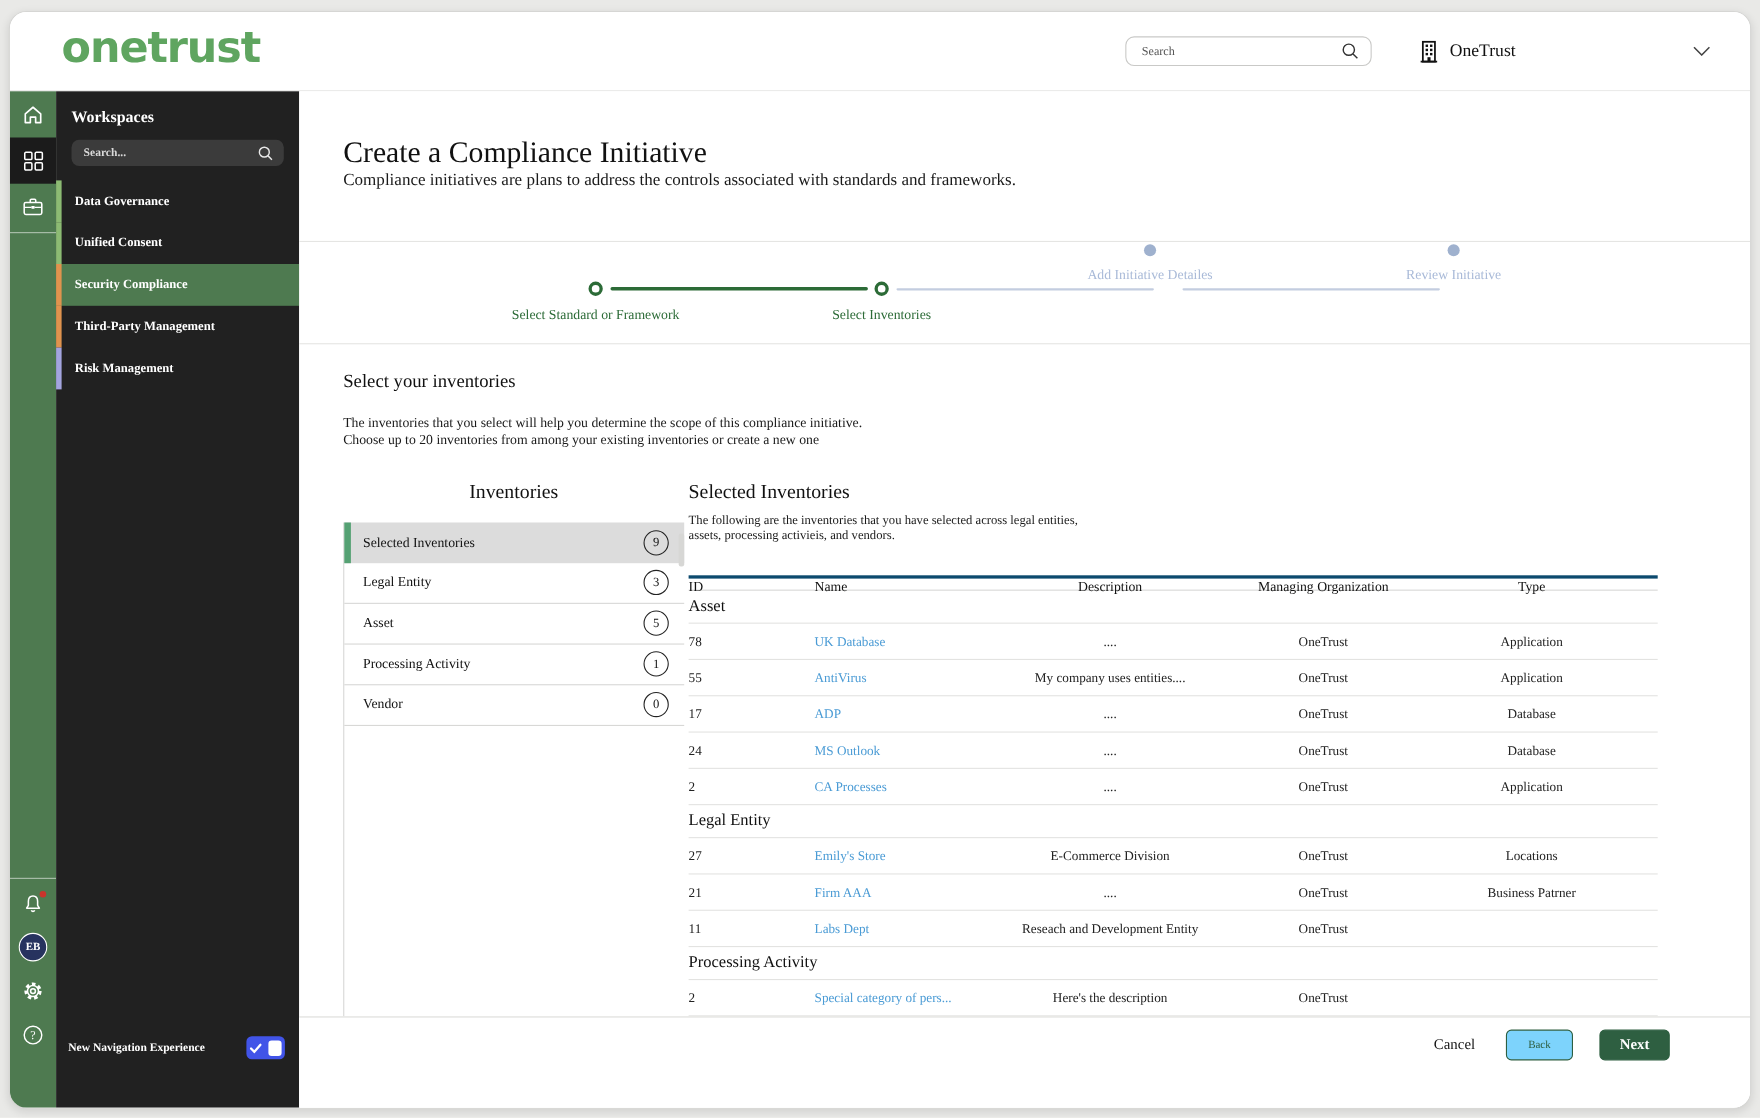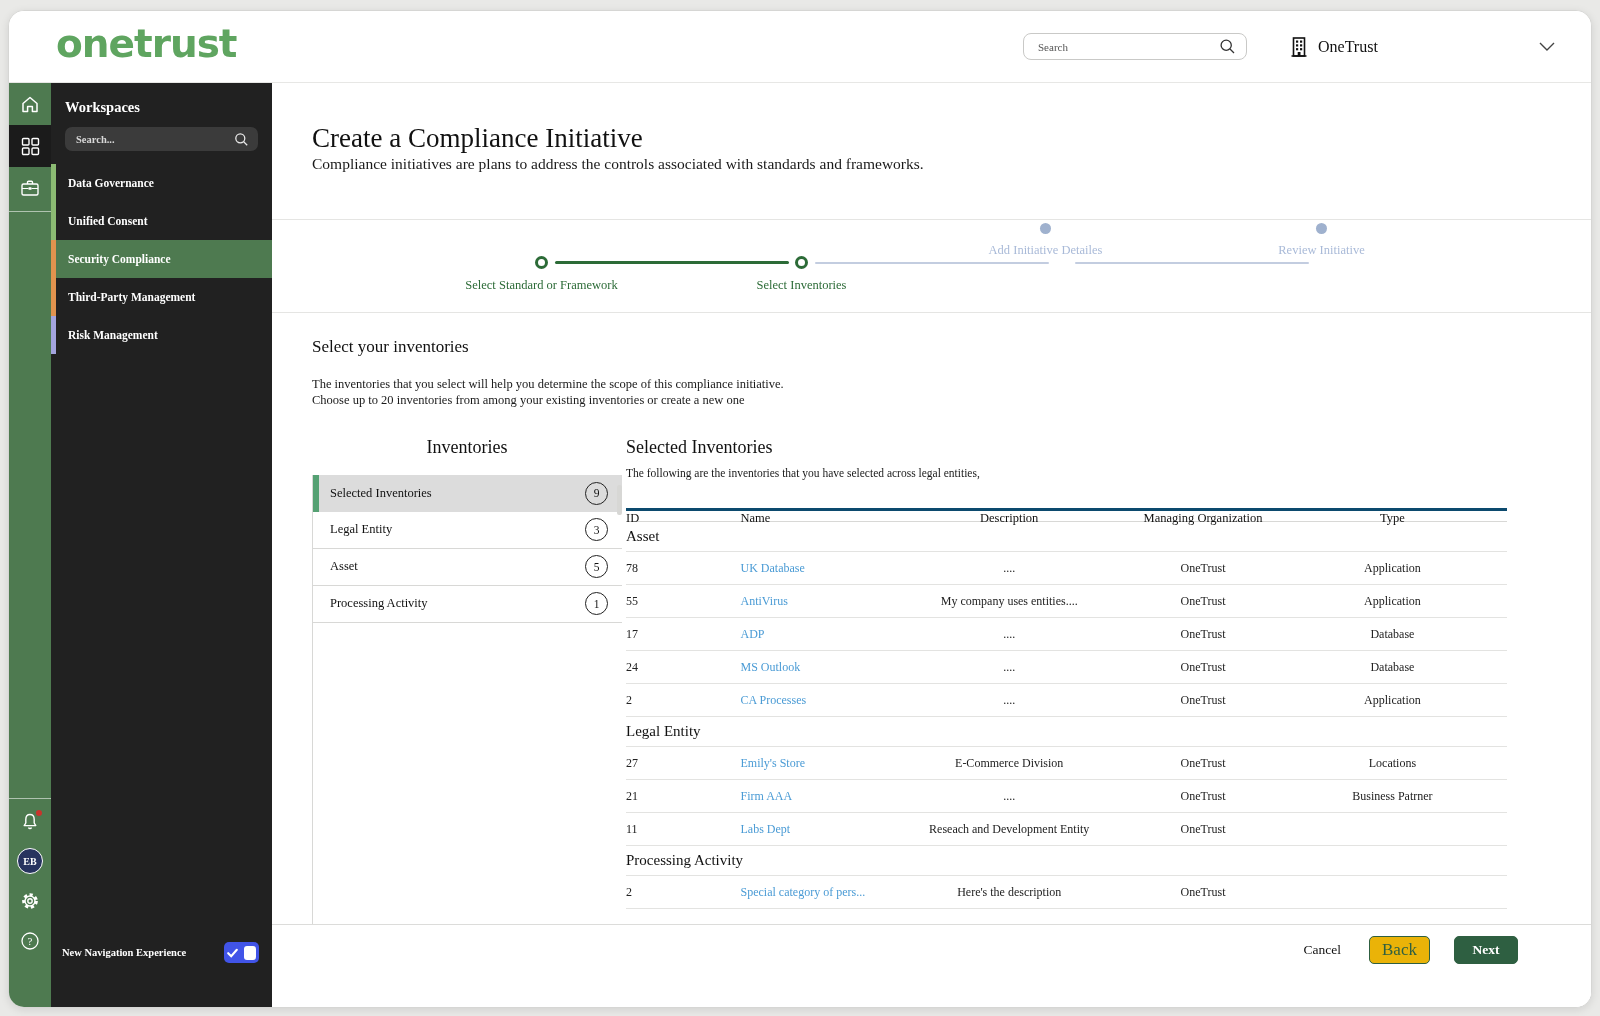--- a/index.html
+++ b/index.html
@@ -88,21 +88,21 @@
   .table{ margin-top:28px; font-size:12px; color:#222; }
   .t-row{ display:grid; grid-template-columns:13% 17% 27% 17% 26%; align-items:center; }
   .t-head{ height:14px; border-top:3px solid #0c4a6e; border-bottom:1px solid #d8d8d6; font-size:12.5px; color:#111; }
   .t-group{ height:30px; border-bottom:1px solid #e3e3e1; font-size:15px; color:#111; display:flex; align-items:center; }
   .t-data{ height:33px; border-bottom:1px solid #e3e3e1; }
   .c2,.c3,.c4{ text-align:center; }
   .t-link{ color:#4a9bd5; cursor:pointer; text-decoration:none; }
   
   .footer-bar{ height:83px; flex:0 0 83px; border-top:1px solid #dcdcda; display:flex; align-items:flex-start; justify-content:flex-end; padding:11px 73px 0 0; gap:24px; background:#fff; }
   .btn-cancel{ background:none; border:none; font-family:"Liberation Serif",serif; font-size:13.5px; color:#111; cursor:pointer; padding:6px 4px; }
-  .btn-back{ background:#eab308; border:1.4px solid #2e5f41; border-radius:5px; color:#2e5f41; font-family:"Liberation Serif",serif; font-size:17px; width:61px; height:28px; cursor:pointer; }
+  .btn-back{ background:#7dd3fc; border:1.4px solid #2e5f41; border-radius:5px; color:#2e5f41; font-family:"Liberation Serif",serif; font-size:10px; width:61px; height:28px; cursor:pointer; }
   .btn-next{ background:#2e5f41; border:1.4px solid #2e5f41; border-radius:5px; color:#fff; font-family:"Liberation Serif",serif; font-size:13.5px; font-weight:bold; width:64px; height:28px; cursor:pointer; }
   svg{ display:block; }
 </style>
 </head>
 <body>
 
 <div class="card">
 
   <header class="topbar">
     <div class="logo">onetrust</div>
@@ -293,28 +293,33 @@
                   <span class="count-badge">3</span>
                 </div>
                 <div class="inv-item">
                   <span class="inv-label">Asset</span>
                   <span class="count-badge">5</span>
                 </div>
                 <div class="inv-item">
                   <span class="inv-label">Processing Activity</span>
                   <span class="count-badge">1</span>
                 </div>
+                <div class="inv-item">
+                  <span class="inv-label">Vendor</span>
+                  <span class="count-badge">0</span>
+                </div>
               </div>
           </div>
 
           <div class="sel-col">
             <span class="scroll-thumb"></span>
             <h3 class="sel-title">Selected Inventories</h3>
             <div class="sel-desc">
               <div>The following are the inventories that you have selected across legal entities,</div>
+              <div>assets, processing activieis, and vendors.</div>
             </div>
             <div class="table" id="sel-table">
                 <div class="t-row t-head">
                   <span class="c0">ID</span>
                   <span class="c1">Name</span>
                   <span class="c2">Description</span>
                   <span class="c3">Managing Organization</span>
                   <span class="c4">Type</span>
                 </div>
                 <div class="t-group">

